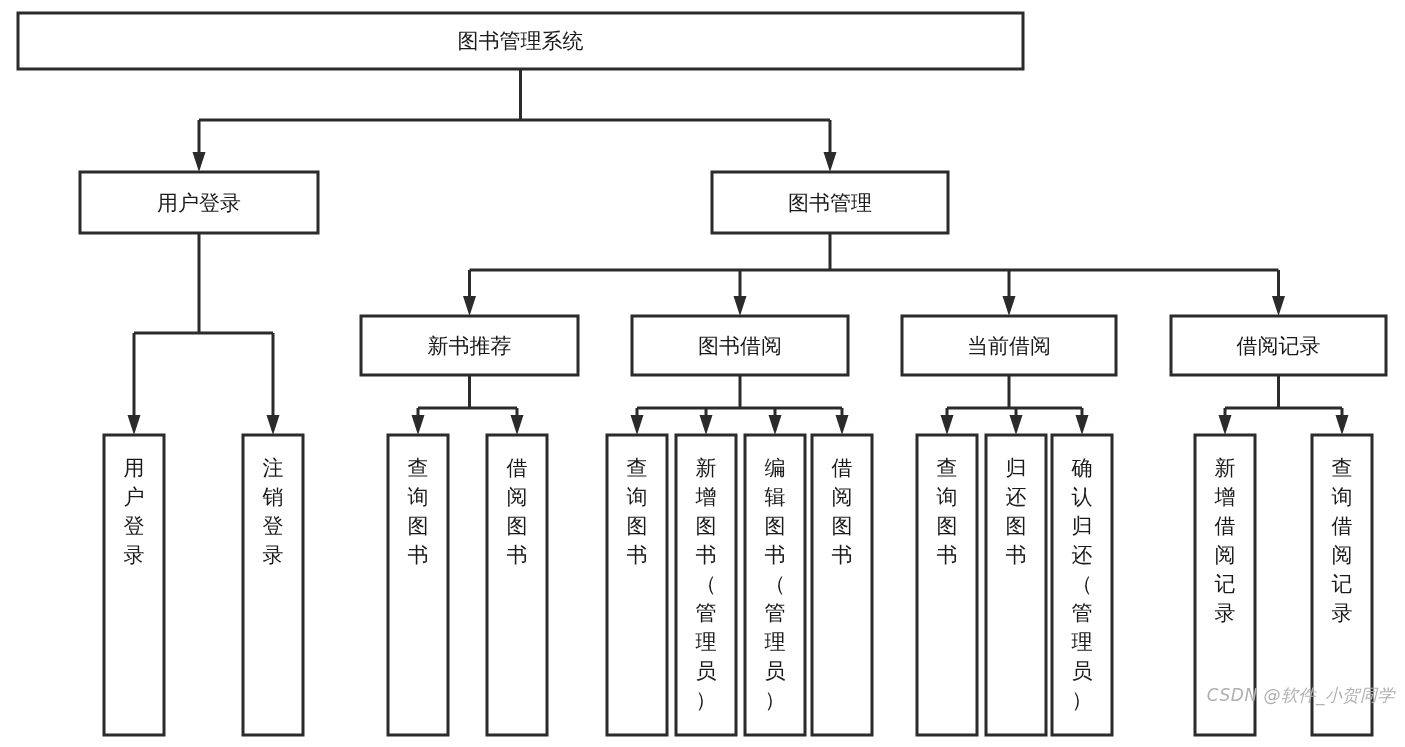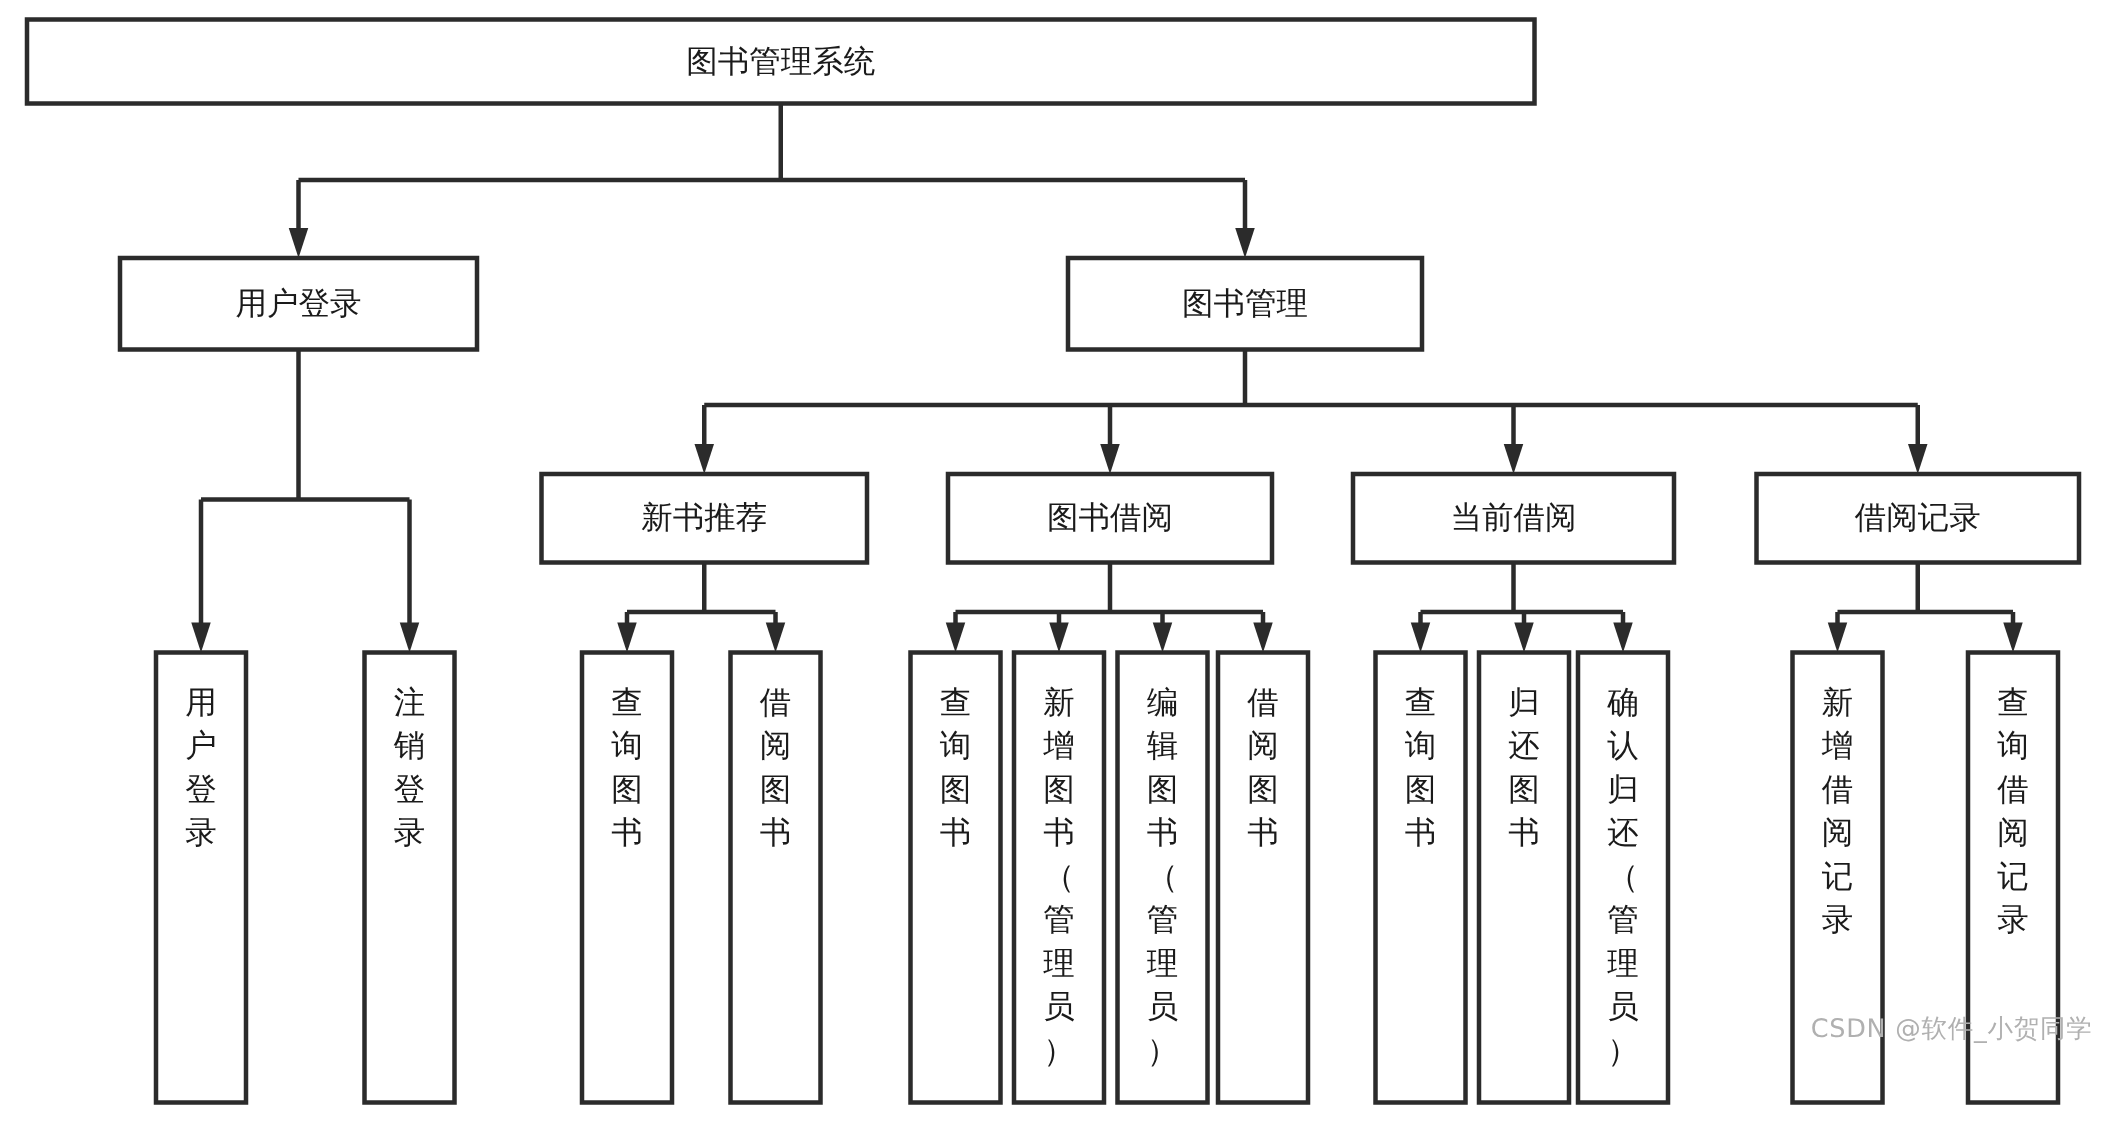--- a/index.html
+++ b/index.html
@@ -53,27 +53,28 @@
   }
   .node-label-v {
     fill: #1a1a1a;
     font-family: "DejaVu Sans", "Liberation Sans", sans-serif;
     font-size: 21px;
     text-anchor: middle;
   }
   .watermark-text {
     position: absolute;
     right: 10px;
-    bottom: 20px;
+    bottom: 10px;
     font-family: "DejaVu Sans", "Liberation Sans", sans-serif;
     font-size: 17px;
     color: #b0b0b0;
     letter-spacing: 0.5px;
     white-space: nowrap;
     pointer-events: none;
+    font-style: italic;
   }
 </style>
 </head>
 <body>
 
 <div id="diagram-root">
 
   <svg id="diagram-svg" viewBox="0 0 1405 747" xmlns="http://www.w3.org/2000/svg">
 
     <g id="connector-layer">

